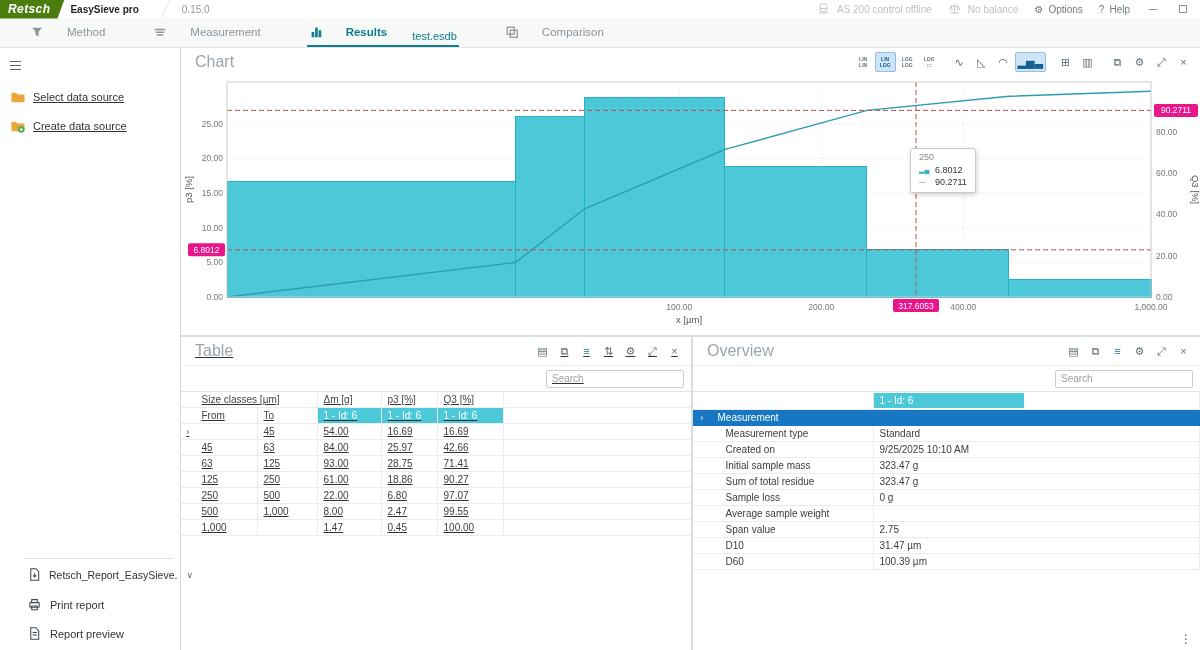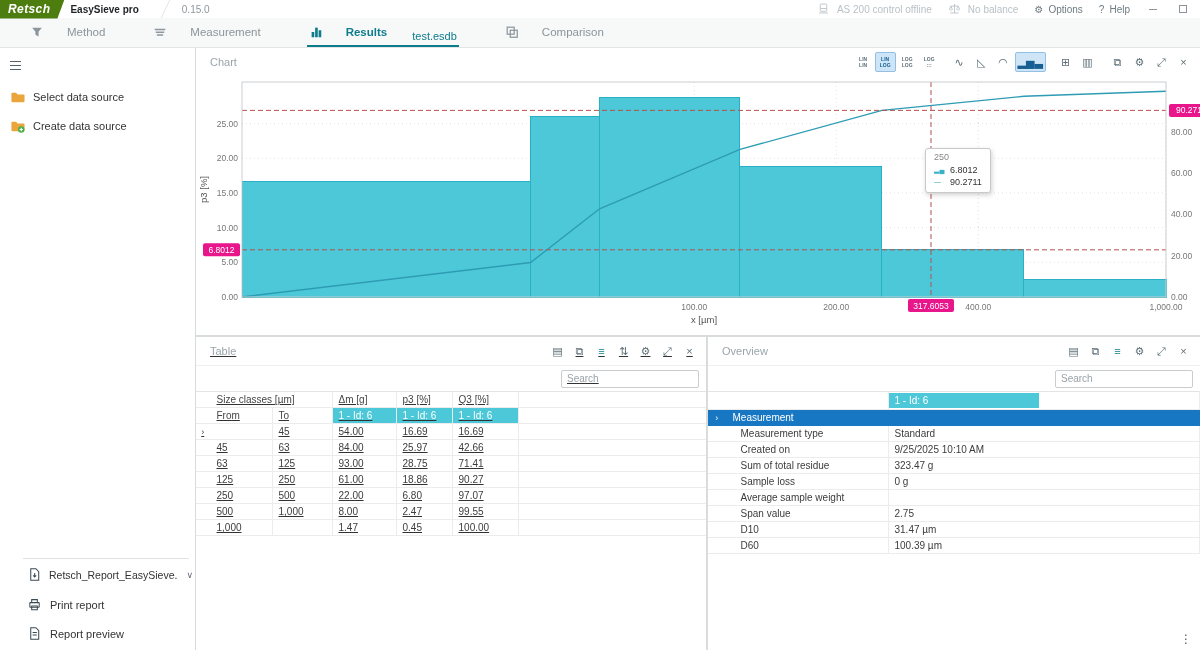--- a/index.html
+++ b/index.html
@@ -26,39 +26,39 @@
 
   
   .tabbar { height:30px; background:#f7f8f8; border-bottom:1px solid #e4e6e6; display:flex; align-items:stretch; padding-left:28px; gap:44px; }
   .tab { display:flex; align-items:center; gap:23px; color:#8b969c; font-size:11.5px; border-bottom:2px solid transparent; cursor:pointer; padding:0 2px; }
   .tab svg { width:14px; height:14px; display:block; }
   .tab.active { color:#0d7c8c; border-bottom-color:#0d7c8c; font-weight:700; }
   .tab-sub { font-size:11px; font-weight:400; margin-left:2px;margin-top:8px; }
 
   
   .main { display:flex; height:602px; background:#d9dcdd; }
-  .sidebar { width:196px; background:#fff; border-right:1px solid #d9dcdd; position:relative; flex:none; padding-top:6px; }
+  .sidebar { width:181px; background:#fff; border-right:1px solid #d9dcdd; position:relative; flex:none; padding-top:6px;text-decoration:underline; }
   .sidebar-toggle { padding:4px 10px 10px; cursor:pointer; width:fit-content; }
   .hamburger i { display:block; width:11px; height:1.5px; background:#55606a; margin:2.5px 0; }
   .side-item { display:flex; align-items:center; gap:8px; padding:7px 10px; font-size:11px; color:#333; cursor:pointer; }
   .side-icon svg { width:15px; height:15px; display:block; }
   .sidebar-bottom { position:absolute; bottom:2px; left:17px; right:0; }
   .report-select { display:flex; align-items:center; gap:7px; margin:0 6px; padding:8px 4px; border-top:1px solid #e2e2e2; font-size:10.5px; cursor:pointer; }
   .report-name { white-space:nowrap; }
   .chev { color:#667; margin-left:2px; font-size:9px; }
 
   .content { flex:1; display:flex; flex-direction:column; gap:2px; min-width:0; }
   .panel { background:#fff; }
   .chart-panel { height:287px; flex:none; }
   .bottom-row { flex:1; display:flex; gap:2px; min-height:0; }
   .table-panel { width:510px; flex:none; display:flex; flex-direction:column;text-decoration:underline; }
   .overview-panel { flex:1; display:flex; flex-direction:column; position:relative; min-width:0; }
 
   .panel-header { height:28px; display:flex; align-items:center; justify-content:space-between; padding:0 6px 0 14px; flex:none; }
-  .panel-title { font-size:11px; color:#9aa5ab; }
+  .panel-title { font-size:16px; color:#9aa5ab; }
   .toolbar { display:flex; align-items:center; gap:1px; }
   .toolbar-btn { min-width:21px; height:20px; border:1px solid transparent; background:transparent; border-radius:2px;
                  color:#5f7078; font-size:11px; line-height:1; display:flex; align-items:center; justify-content:center;
                  padding:0 2px; cursor:pointer; font-family:inherit; }
   .toolbar-btn.active { background:#cde5f7; border-color:#92bfe2; color:#175f92; }
   .toolbar-btn.accent { color:#0d7c8c; }
   .stacked { display:flex; flex-direction:column; align-items:center; font-size:5px; font-weight:700; line-height:6px; }
   .tb-sep { width:7px; height:1px; }
 
   
@@ -541,20 +541,25 @@
                     <td class="ov-label">Measurement type</td>
                     <td>Standard</td>
                   </tr>
                   <tr>
                     <td class="marker-cell"></td>
                     <td class="ov-label">Created on</td>
                     <td>9/25/2025 10:10 AM</td>
                   </tr>
                   <tr>
                     <td class="marker-cell"></td>
+                    <td class="ov-label">Initial sample mass</td>
+                    <td>323.47 g</td>
+                  </tr>
+                  <tr>
+                    <td class="marker-cell"></td>
                     <td class="ov-label">Sum of total residue</td>
                     <td>323.47 g</td>
                   </tr>
                   <tr>
                     <td class="marker-cell"></td>
                     <td class="ov-label">Sample loss</td>
                     <td>0 g</td>
                   </tr>
                   <tr>
                     <td class="marker-cell"></td>

